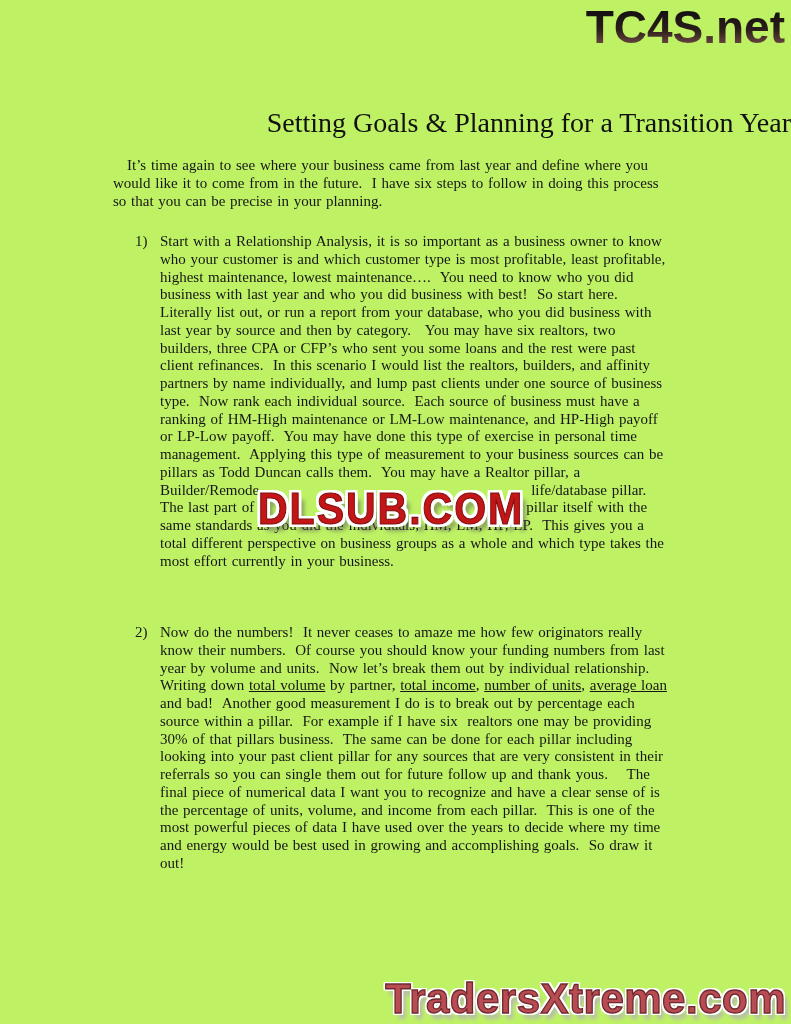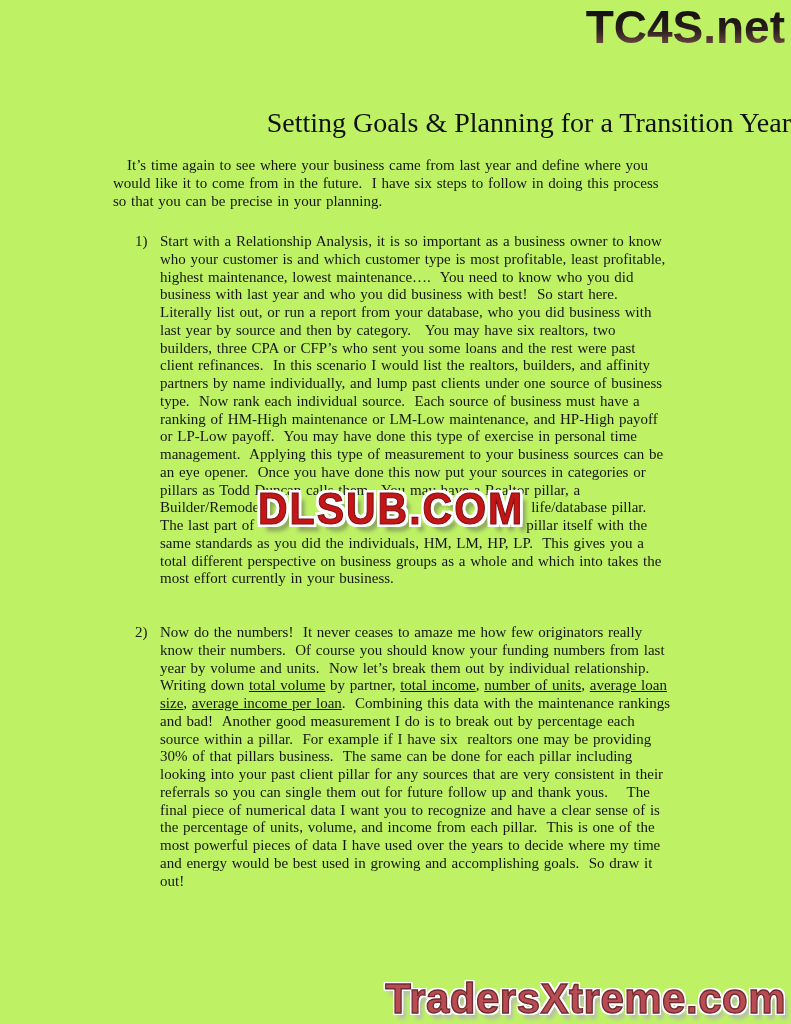--- a/index.html
+++ b/index.html
@@ -136,38 +136,36 @@
         <div class="line">business with last year and who you did business with best!  So start here.</div>
         <div class="line">Literally list out, or run a report from your database, who you did business with</div>
         <div class="line">last year by source and then by category.   You may have six realtors, two</div>
         <div class="line">builders, three CPA or CFP’s who sent you some loans and the rest were past</div>
         <div class="line">client refinances.  In this scenario I would list the realtors, builders, and affinity</div>
         <div class="line">partners by name individually, and lump past clients under one source of business</div>
         <div class="line">type.  Now rank each individual source.  Each source of business must have a</div>
         <div class="line">ranking of HM-High maintenance or LM-Low maintenance, and HP-High payoff</div>
         <div class="line">or LP-Low payoff.  You may have done this type of exercise in personal time</div>
         <div class="line">management.  Applying this type of measurement to your business sources can be</div>
-        <div class="line">an eye opener.  Once you have done this now put your sources in categories or</div>
         <div class="line">pillars as Todd Duncan calls them.  You may have a Realtor pillar, a</div>
         <div class="line">Builder/Remode<span class="wgap" style="width:272px"></span>life/database pillar.</div>
         <div class="line">The last part of<span class="wgap" style="width:272px"></span>pillar itself with the</div>
         <div class="line">same standards as you did the individuals, HM, LM, HP, LP.  This gives you a</div>
-        <div class="line">total different perspective on business groups as a whole and which into takes the</div>
+        <div class="line">total different perspective on business groups as a whole and which type takes the</div>
         <div class="line">most effort currently in your business.</div>
       </div>
   </div>
 
   <div class="list-item item-2">
     <span class="num">2)</span>
     <div class="lines">
         <div class="line">Now do the numbers!  It never ceases to amaze me how few originators really</div>
         <div class="line">know their numbers.  Of course you should know your funding numbers from last</div>
         <div class="line">year by volume and units.  Now let’s break them out by individual relationship.</div>
         <div class="line">Writing down <span class="u">total volume</span> by partner, <span class="u">total income</span>, <span class="u">number of units</span>, <span class="u">average loan</span></div>
-        <div class="line"><span class="u">size</span>, <span class="u">average income per loan</span>.  Combining this data with the maintenance rankings</div>
         <div class="line">and bad!  Another good measurement I do is to break out by percentage each</div>
         <div class="line">source within a pillar.  For example if I have six  realtors one may be providing</div>
         <div class="line">30% of that pillars business.  The same can be done for each pillar including</div>
         <div class="line">looking into your past client pillar for any sources that are very consistent in their</div>
         <div class="line">referrals so you can single them out for future follow up and thank yous.    The</div>
         <div class="line">final piece of numerical data I want you to recognize and have a clear sense of is</div>
         <div class="line">the percentage of units, volume, and income from each pillar.  This is one of the</div>
         <div class="line">most powerful pieces of data I have used over the years to decide where my time</div>
         <div class="line">and energy would be best used in growing and accomplishing goals.  So draw it</div>
         <div class="line">out!</div>

